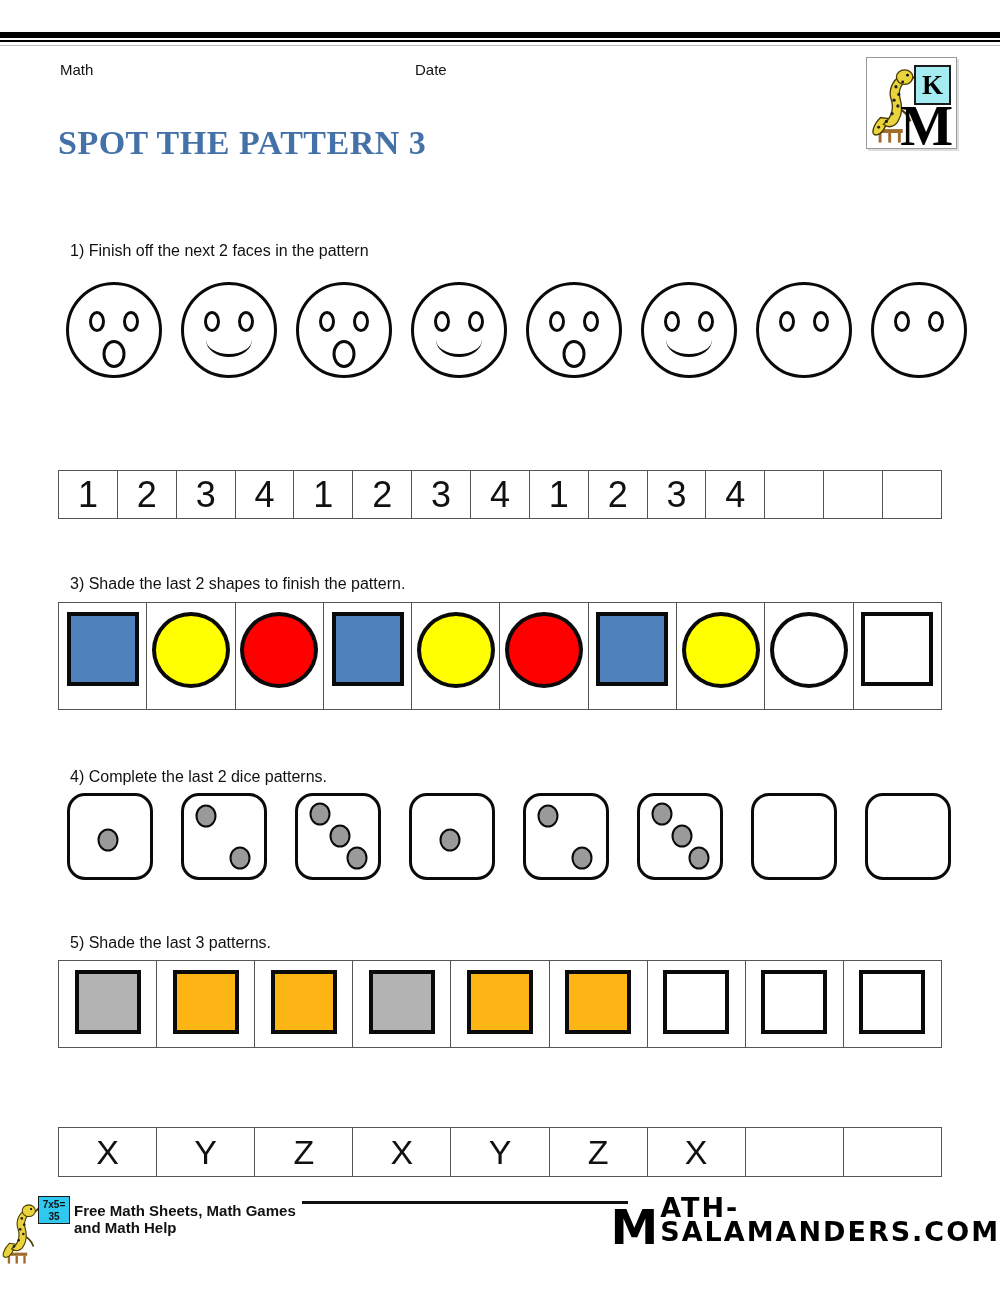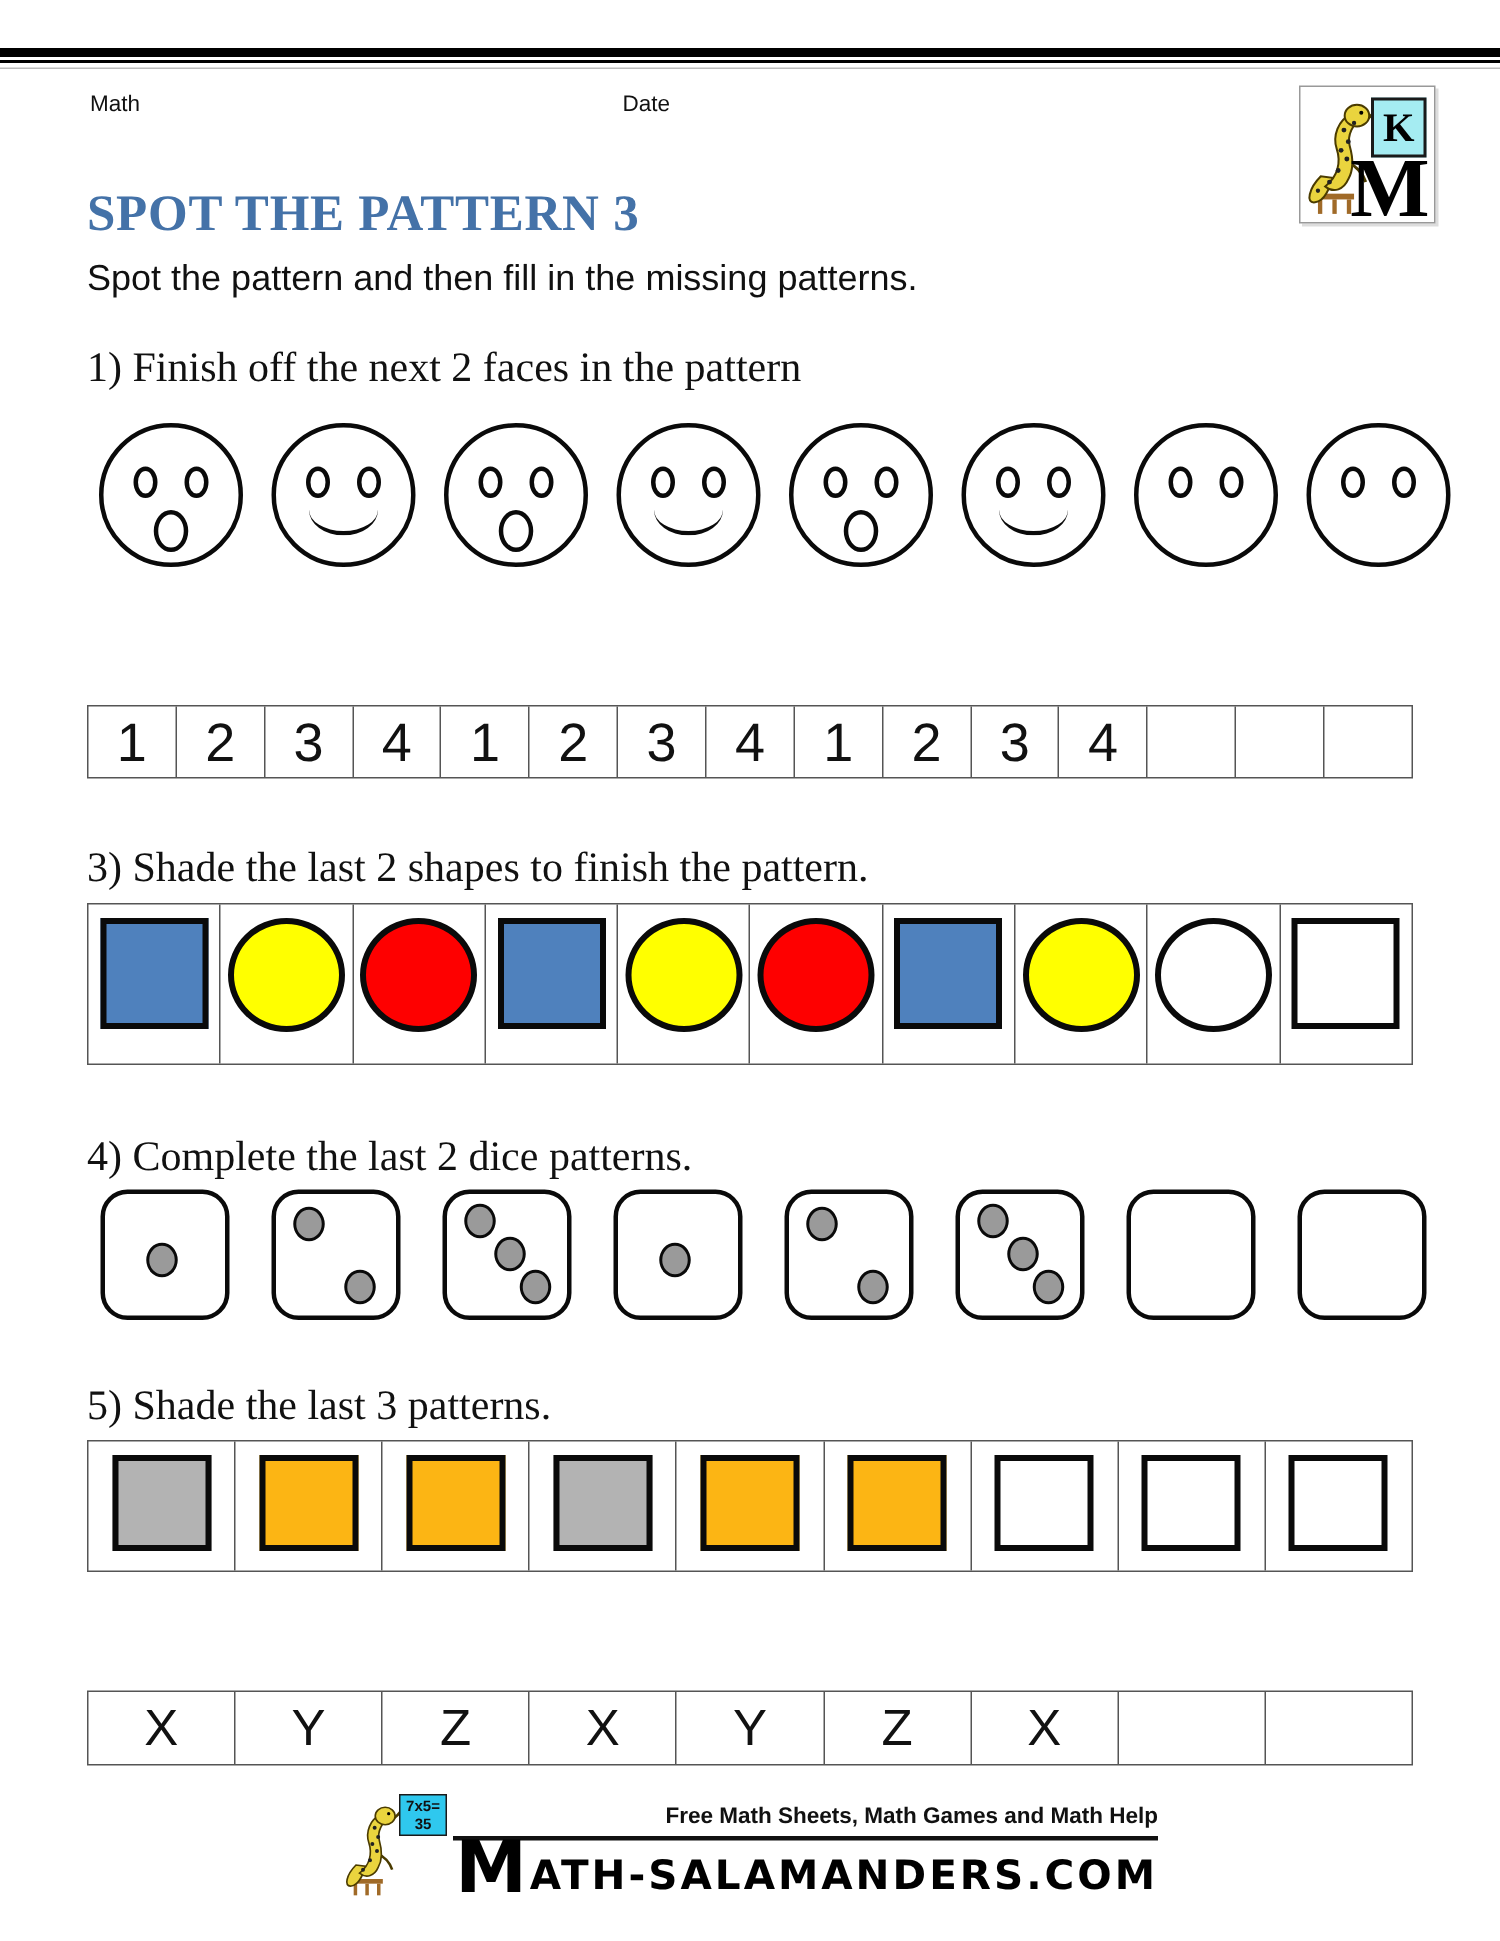--- a/index.html
+++ b/index.html
@@ -17,21 +17,21 @@
   .k-board{position:absolute;top:7px;right:5px;width:33px;height:36px;background:#a5ecf2;
            border:2px solid #1a1a1a;display:flex;align-items:center;justify-content:center;
            font-family:"Liberation Serif",serif;font-size:27px;font-weight:bold;color:#000;}
   .m-letter{position:absolute;bottom:-6px;right:3px;font-family:"Liberation Serif",serif;
             font-weight:bold;font-size:56px;line-height:1;color:#000;}
   .logo-sala{position:absolute;left:2px;top:9px;}
 
   .title{position:absolute;top:124px;left:58px;margin:0;font-family:"Liberation Serif",serif;
          font-size:34px;font-weight:600;letter-spacing:0.5px;}
   .subtitle{position:absolute;top:172px;left:58px;margin:0;font-size:24px;}
-  .q-label{position:absolute;left:58px;margin:0;font-size:28px;font-family:Liberation Serif, serif;}
+  .q-label{position:absolute;left:58px;margin:12px;font-size:16px;}
   .q1-label{top:230px;} .q2-label{top:433px;} .q3-label{top:563px;}
   .q4-label{top:756px;} .q5-label{top:922px;} .q6-label{top:1090px;}
 
   
   .faces-row{position:absolute;top:282px;left:66px;display:flex;gap:19px;}
   .face{position:relative;width:90px;height:90px;border:3px solid #0a0a0a;border-radius:50%;background:#fff;}
   .eye{position:absolute;top:26px;width:10px;height:15px;border:3px solid #0a0a0a;border-radius:50%;background:#fff;}
   .eye.l{left:20px;} .eye.r{right:20px;}
   .mouth-o{position:absolute;left:50%;transform:translateX(-50%);top:55px;width:17px;height:22px;
            border:3px solid #0a0a0a;border-radius:50%;background:#fff;}
@@ -61,21 +61,21 @@
        border-radius:50%;transform:translate(-50%,-50%);box-sizing:content-box;}
 
   
   .footer{position:absolute;top:1196px;left:0;width:1000px;display:flex;justify-content:center;
           align-items:flex-start;gap:2px;}
   .f-logo{position:relative;width:72px;height:74px;flex:0 0 auto;}
   .f-board{position:absolute;top:0;right:2px;width:32px;height:28px;background:#2fc8ee;
            border:1px solid #1a1a1a;font-size:10px;line-height:1.2;font-weight:bold;
            text-align:center;color:#111;padding-top:2px;box-sizing:border-box;}
   .f-sala{position:absolute;left:0;top:6px;}
-  .f-text{display:flex;flex-direction:column;align-items:flex-end;}
+  .f-text{display:flex;flex-direction:row;align-items:flex-start;}
   .tagline{margin:6px 0 0;font-size:15px;font-weight:bold;}
   .f-line{width:470px;height:3px;background:#111;margin:5px 0 0;}
   .wordmark{display:flex;align-items:flex-end;font-weight:bold;letter-spacing:2px;
             font-family:"DejaVu Sans",sans-serif;color:#000;}
   .big-m{font-size:48px;line-height:0.75;margin-left:-18px;}
   .site-rest{font-size:27px;line-height:0.9;}
 </style>
 </head>
 <body>
 
@@ -106,21 +106,20 @@
           <circle cx="18" cy="56" r="1.7" fill="#222"></circle>
         <circle cx="35" cy="15" r="1.5" fill="#222"></circle>
           <circle cx="10" cy="62" r="1.5" fill="#222"></circle>
       </svg>
     </span>
     <div class="k-board">K</div>
     <div class="m-letter">M</div>
   </div>
 
   <h1 class="title" style="color: rgb(68, 114, 168);">SPOT THE PATTERN 3</h1>
-  <p class="subtitle">Spot the pattern and then fill in the missing patterns.</p>
 
   <p class="q-label q1-label">1) Finish off the next 2 faces in the pattern</p>
   <div class="faces-row">
       <div class="face">
         <div class="eye l"></div>
         <div class="eye r"></div>
         <div class="mouth-o"></div>
       </div>
       <div class="face">
         <div class="eye l"></div>

